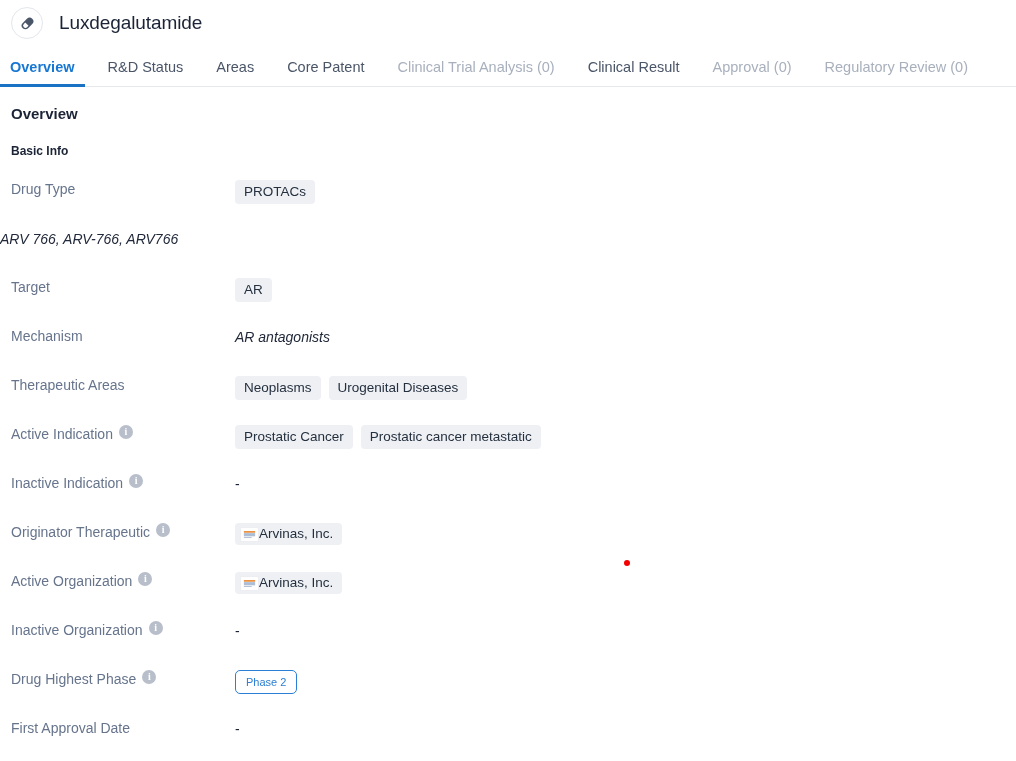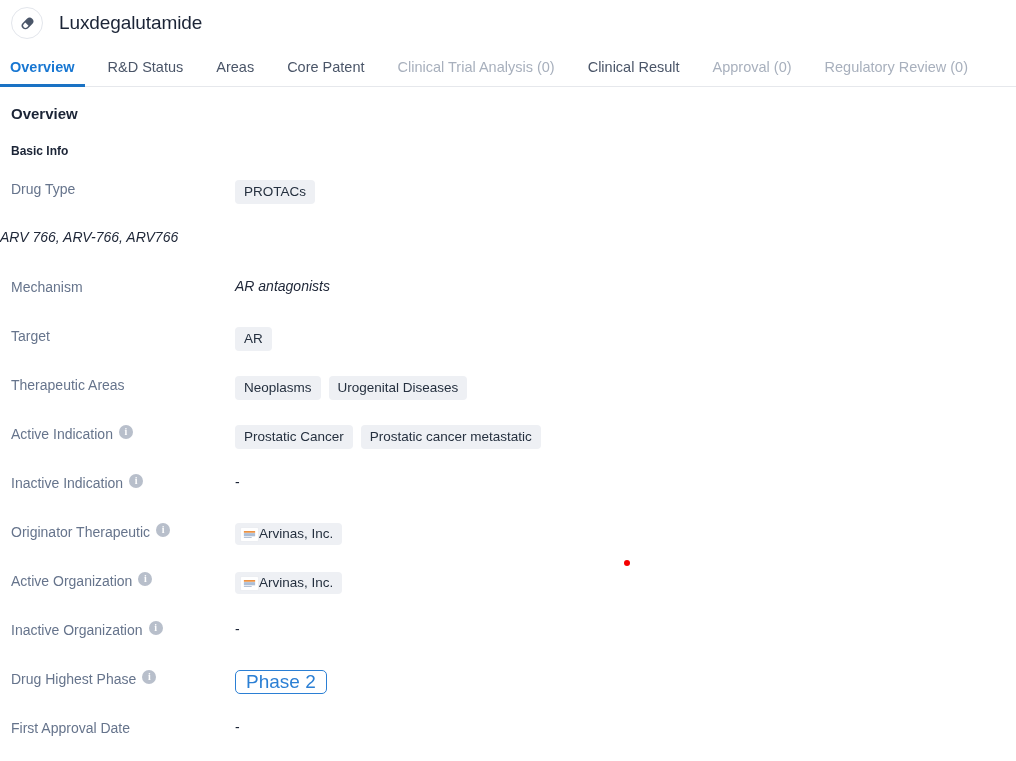--- a/index.html
+++ b/index.html
@@ -98,21 +98,21 @@
     font-size: 14px;
     color: #66748c;
     display: flex;
     gap: 6px;
     line-height: 18px;
   }
   .row-value {
     flex: 1 1 auto;
     display: flex;
     flex-wrap: wrap;
-    align-items: flex-start;
+    align-items: flex-end;
     gap: 8px;
     font-size: 14px;
     color: #1b2436;
     min-height: 18px;
   }
   .row-value.plain { color: #21293a; font-style: italic; }
 
   
   .info-icon {
     width: 14px; height: 14px;
@@ -150,21 +150,21 @@
     display: block;
     flex: 0 0 auto;
   }
   .badge-outline {
     display: inline-flex;
     align-items: center;
     border: 1px solid #2b7fd4;
     color: #2b7fd4;
     border-radius: 5px;
     padding: 3px 10px;
-    font-size: 19px;
+    font-size: 11px;
     line-height: 16px;
     background: #ffffff;
     cursor: pointer;
   }
   .dash { color: #1b2436; font-size: 14px; }
 
   
   .cursor-dot {
     position: absolute;
     width: 6px; height: 6px;
@@ -213,32 +213,32 @@
           <span class="chip">PROTACs</span>
         </div>
       </div>
       <div class="row">
         <div class="row-value plain">
           <span>ARV 766,  ARV-766,  ARV766</span>
         </div>
       </div>
       <div class="row">
         <div class="row-label">
+          <span>Target</span>
+        </div>
+        <div class="row-value">
+          <span class="chip">AR</span>
+        </div>
+      </div>
+      <div class="row">
+        <div class="row-label">
           <span>Mechanism</span>
         </div>
         <div class="row-value plain">
           <span>AR antagonists</span>
-        </div>
-      </div>
-      <div class="row">
-        <div class="row-label">
-          <span>Target</span>
-        </div>
-        <div class="row-value">
-          <span class="chip">AR</span>
         </div>
       </div>
       <div class="row">
         <div class="row-label">
           <span>Therapeutic Areas</span>
         </div>
         <div class="row-value">
           <span class="chip">Neoplasms</span>
           <span class="chip">Urogenital Diseases</span>
         </div>

